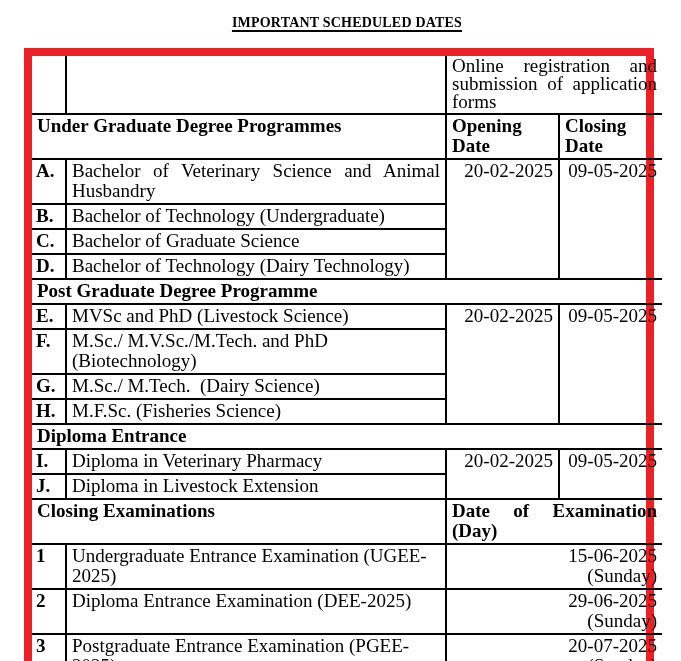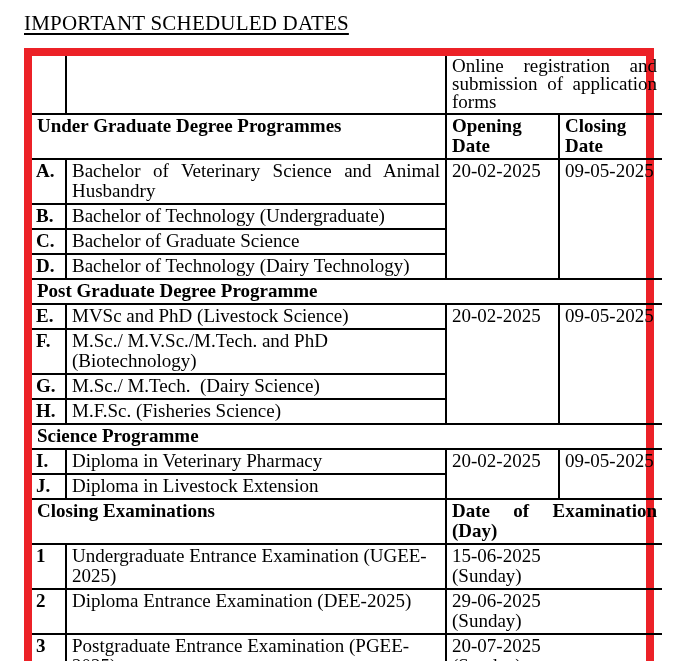--- a/index.html
+++ b/index.html
@@ -4,21 +4,21 @@
 <style>
   * { box-sizing: border-box; }
   html, body { margin: 0; padding: 0; }
   body {
     width: 681px; height: 661px; background: #ffffff; color: #000;
     font-family: "Liberation Serif", serif;
     font-size: 19px; line-height: 20px;
   }
   .title {
     width: 646px; margin: 13px 0 0 24px;
-    text-align: left; font-weight: normal; font-size: 21px;
+    text-align: center; font-weight: bold; font-size: 14px;
     text-decoration: underline; text-decoration-thickness: 2px; text-underline-offset: 3px;
     letter-spacing: 0.2px;
   }
   .tbl-wrap {
     margin: 15px 0 0 24px; width: 630px;
     border: 8px solid #ec2127;
     box-shadow: inset 0 -2px 0 #000; 
     background: #fff;
   }
   table {
@@ -29,21 +29,21 @@
     border: 2px solid #000;
     vertical-align: top;
     padding: 1px 5px 2px 5px;
   }
   .c1 { width: 34px; } .c2 { width: 380px; } .c3 { width: 113px; } .c4 { width: 103px; }
   .b    { font-weight: bold; }
   .pre  { white-space: pre-line; }
   .just { white-space: pre-line; text-align: justify; text-align-last: justify; }
   .tight{ line-height: 18px; }
   .loose{ line-height: 20px; }
-  .date { text-align: left; font-family: Liberation Serif, serif; }
+  .date { text-align: right; font-family: Liberation Serif, serif; }
   .sn   { padding-left: 4px; }
 </style>
 </head>
 <body>
 
 <div>
   <div class="title">IMPORTANT SCHEDULED DATES</div>
 
   <div class="tbl-wrap" style="border-color: rgb(236, 33, 39); box-shadow: rgb(0, 0, 0) 0px -2px 0px inset;">
     <table>
@@ -109,21 +109,21 @@
         <tr>
           <td class="b sn">G.</td>
           <td>M.Sc./ M.Tech.&nbsp; (Dairy Science)</td>
         </tr>
         <tr>
           <td class="b sn">H.</td>
           <td>M.F.Sc. (Fisheries Science)</td>
         </tr>
 
         <tr>
-          <td colspan="4" class="b">Science Programme</td>
+          <td colspan="4" class="b">Diploma Entrance</td>
         </tr>
 
         <tr>
           <td class="b sn">I.</td>
           <td>Diploma in Veterinary Pharmacy</td>
           <td rowspan="2" class="date">20-02-2025</td>
           <td rowspan="2" class="date">09-05-2025</td>
         </tr>
         <tr>
           <td class="b sn">J.</td>

